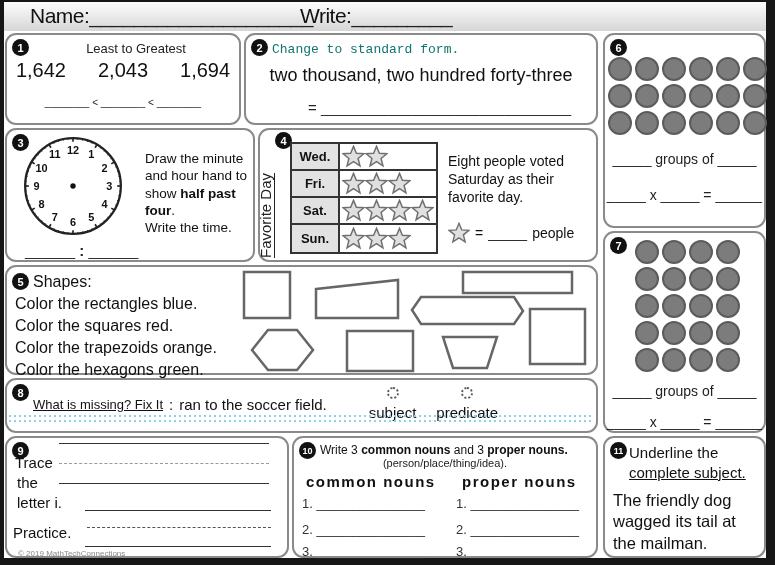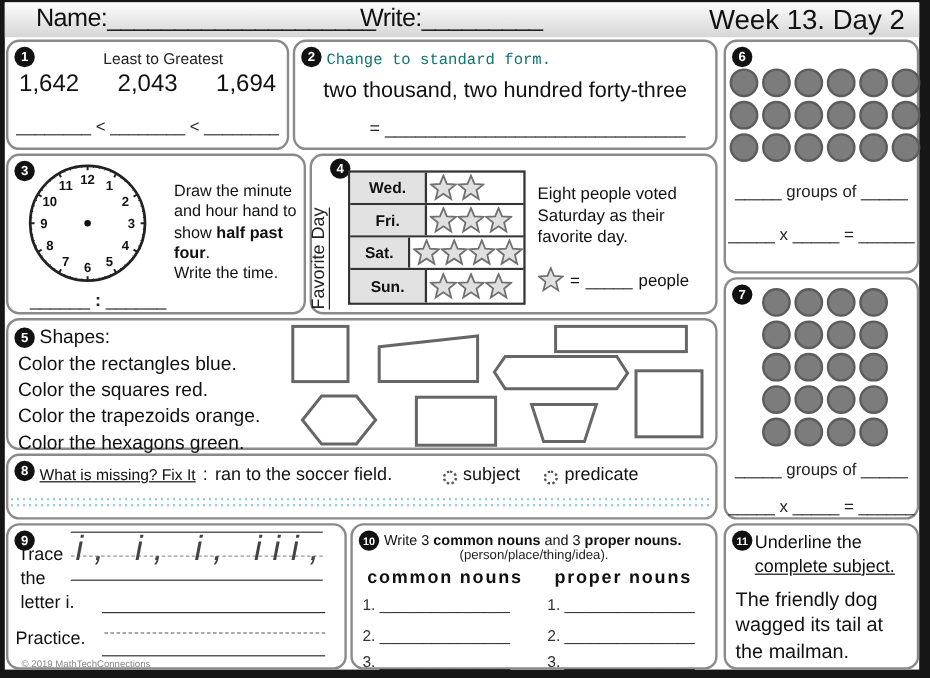--- a/index.html
+++ b/index.html
@@ -22,58 +22,58 @@
   .panel{position:absolute;background:#fff;border:2px solid var(--panel-border);border-radius:11px;}
   .badge{position:absolute;left:5px;top:4px;width:17px;height:17px;border-radius:50%;
     background:#111;color:#fff;font-size:11px;font-weight:bold;display:flex;
     align-items:center;justify-content:center;}
   .badge.sm{font-size:9px;}
   .blank{color:#222;white-space:nowrap;}
   
   .p1-title{position:absolute;left:0;top:6px;width:100%;text-align:center;font-size:13px;color:#222;margin-left:13px;}
   .p1-nums{position:absolute;left:0;top:24px;width:100%;display:flex;justify-content:center;
     gap:32px;font-size:20px;font-weight:500;color:#111;}
-  .p1-blanks{position:absolute;left:0;top:62px;width:100%;text-align:center;font-size:14px;color:#222;}
+  .p1-blanks{position:absolute;left:0;top:62px;width:100%;text-align:center;font-size:10px;color:#222;}
   
   .p2-title{position:absolute;left:26px;top:7px;font-size:13px;color:#0f766e;font-family:Liberation Mono, monospace;}
   .p2-words{position:absolute;left:0;top:30px;width:100%;text-align:center;font-size:18px;color:#111;}
   .p2-eq{position:absolute;left:62px;top:64px;font-size:15px;color:#222;}
   
   .p3-clock{position:absolute;left:14px;top:4px;width:104px;height:104px;}
   .p3-instr{position:absolute;left:138px;top:20px;width:104px;font-size:13.5px;line-height:1.28;color:#111;}
   .p3-time{position:absolute;left:18px;top:112px;font-size:15px;color:#222;}
   
   .fav-vert{position:absolute;left:-3px;top:8px;height:120px;writing-mode:vertical-rl;
     transform:rotate(180deg);font-size:15px;color:#222;text-decoration:underline;}
   .p4-badge{left:15px;top:2px;}
   .fav-table{position:absolute;left:30px;top:12px;width:148px;border:2px solid #333;}
   .fav-row{display:flex;height:27px;border-bottom:2px solid #333;}
   .fav-row:last-child{border-bottom:none;}
-  .fav-day{width:64px;background:var(--day-bg);border-right:2px solid #333;font-weight:bold;
+  .fav-day{width:48px;background:var(--day-bg);border-right:2px solid #333;font-weight:bold;
     font-size:13px;color:#111;display:flex;align-items:center;justify-content:center;}
   .fav-stars{flex:1;display:flex;align-items:center;padding-left:2px;background:#fff;}
   .star-poly{fill:var(--star-fill);stroke:var(--star-stroke);stroke-width:1.3;}
   .p4-note{position:absolute;left:188px;top:22px;width:150px;font-size:14px;line-height:1.3;color:#111;}
   .p4-key{position:absolute;left:188px;top:92px;font-size:14px;color:#111;display:flex;
     align-items:center;gap:5px;}
   
   .p5-title{position:absolute;left:26px;top:6px;font-size:16px;color:#111;}
   .p5-instr{position:absolute;left:8px;top:26px;font-size:16px;line-height:22px;color:#111;}
   .p5-svg{position:absolute;left:0;top:0;width:589px;height:106px;}
   .shape{fill:#fff;stroke:#666;stroke-width:2.5;}
   
   .dots{position:absolute;display:grid;gap:3px;}
   .dot{width:24px;height:24px;border-radius:50%;background:var(--dot-fill);
     border:2px solid var(--dot-border);}
   .mathline{position:absolute;width:100%;text-align:center;font-size:14px;color:#222;white-space:nowrap;}
   
   .p8-line{position:absolute;left:26px;top:7px;display:flex;align-items:center;gap:6px;
     font-size:15px;color:#111;white-space:nowrap;}
   .p8-prompt{font-size:13px;text-decoration:underline;}
-  .p8-opt{display:flex;align-items:flex-end;gap:5px;}
+  .p8-opt{display:flex;align-items:center;gap:5px;flex-direction:column;}
   .radio-dotted{width:12px;height:12px;border:2px dotted #555;border-radius:50%;display:inline-block;}
   .blue-line{position:absolute;left:2px;right:2px;height:2px;
     background:repeating-linear-gradient(90deg,var(--guide-blue) 0 2px,transparent 2px 5px);}
   
   .p9-label{position:absolute;font-size:15px;color:#111;}
   .hand-line{position:absolute;height:0;border-top:1.5px solid #333;}
   .hand-line.dashed{border-top:1.5px dashed #999;}
   .hand-line.dashed-dark{border-top:1.5px dashed #555;}
   .trace-text{position:absolute;left:56px;top:4px;font-size:29px;font-style:italic;
     letter-spacing:9px;color:#444;}
@@ -92,21 +92,20 @@
 
 <div class="page">
   <div class="frame top"></div>
   <div class="frame left"></div>
   <div class="frame right"></div>
   <div class="frame bottom"></div>
 
   <div class="header">
     <div class="hdr-name"><span>Name:</span><span class="blank">____________________</span></div>
     <div class="hdr-date"><span>Write:</span><span class="blank">_________</span></div>
-    <div class="hdr-week">Week 13. Day 2</div>
   </div>
 
   <div class="panel" style="left:5px;top:33px;width:236px;height:92px;">
     <div class="badge">1</div>
     <div class="p1-title">Least to Greatest</div>
     <div class="p1-nums">
       <span>1,642</span>
       <span>2,043</span>
       <span>1,694</span>
     </div>
@@ -372,21 +371,20 @@
 
   <div class="panel" style="left:5px;top:436px;width:284px;height:122px;">
     <div class="badge">9</div>
     <div class="p9-label" style="left:8px;top:16px;">Trace</div>
     <div class="p9-label" style="left:10px;top:36px;">the</div>
     <div class="p9-label" style="left:10px;top:56px;">letter i.</div>
     <div class="p9-label" style="left:6px;top:86px;">Practice.</div>
     <div class="hand-line" style="left:52px;top:5px;width:210px;"></div>
     <div class="hand-line dashed" style="left:52px;top:25px;width:210px;"></div>
     <div class="hand-line" style="left:52px;top:45px;width:210px;"></div>
-    <div class="trace-text">i, i, i, iii,</div>
     <div class="hand-line" style="left:78px;top:72px;width:186px;"></div>
     <div class="hand-line dashed-dark" style="left:80px;top:89px;width:184px;"></div>
     <div class="hand-line" style="left:78px;top:108px;width:186px;"></div>
   </div>
 
   <div class="panel" style="left:292px;top:436px;width:306px;height:122px;">
     <div class="badge sm">10</div>
     <div class="p10-title"><span>Write 3 </span><b>common nouns</b><span> and 3 </span><b>proper nouns.</b></div>
     <div class="p10-sub">(person/place/thing/idea).</div>
     <div class="noun-head" style="left:12px;top:35px;">common nouns</div>

